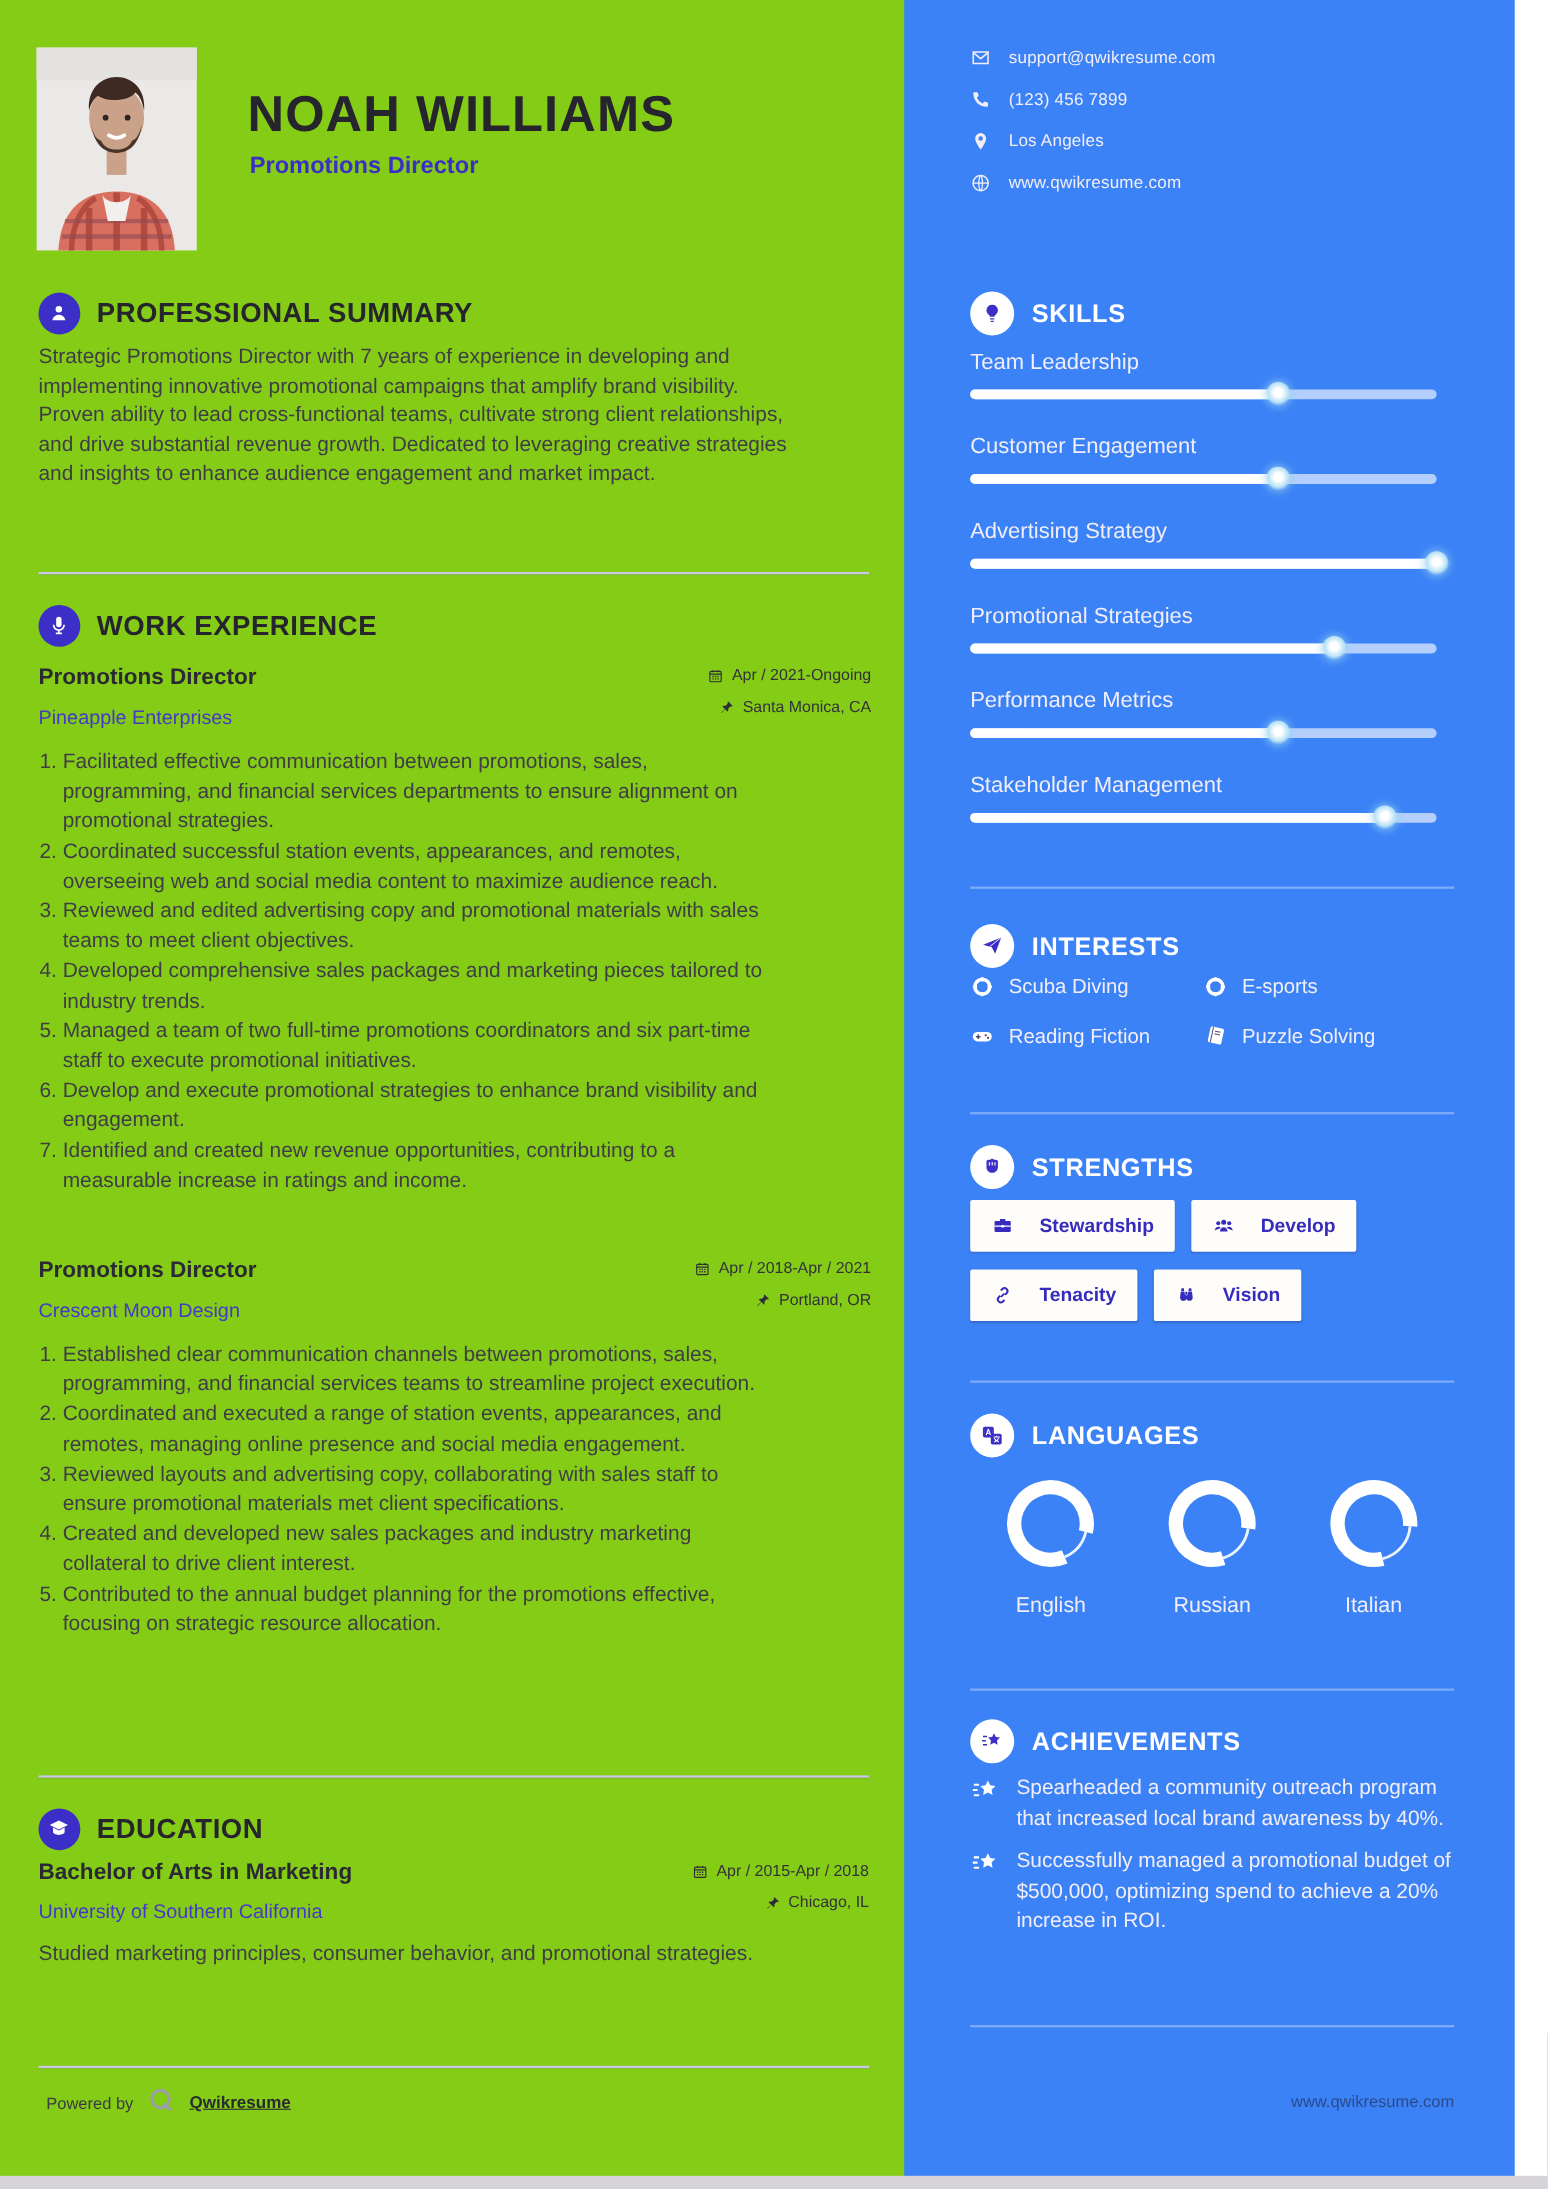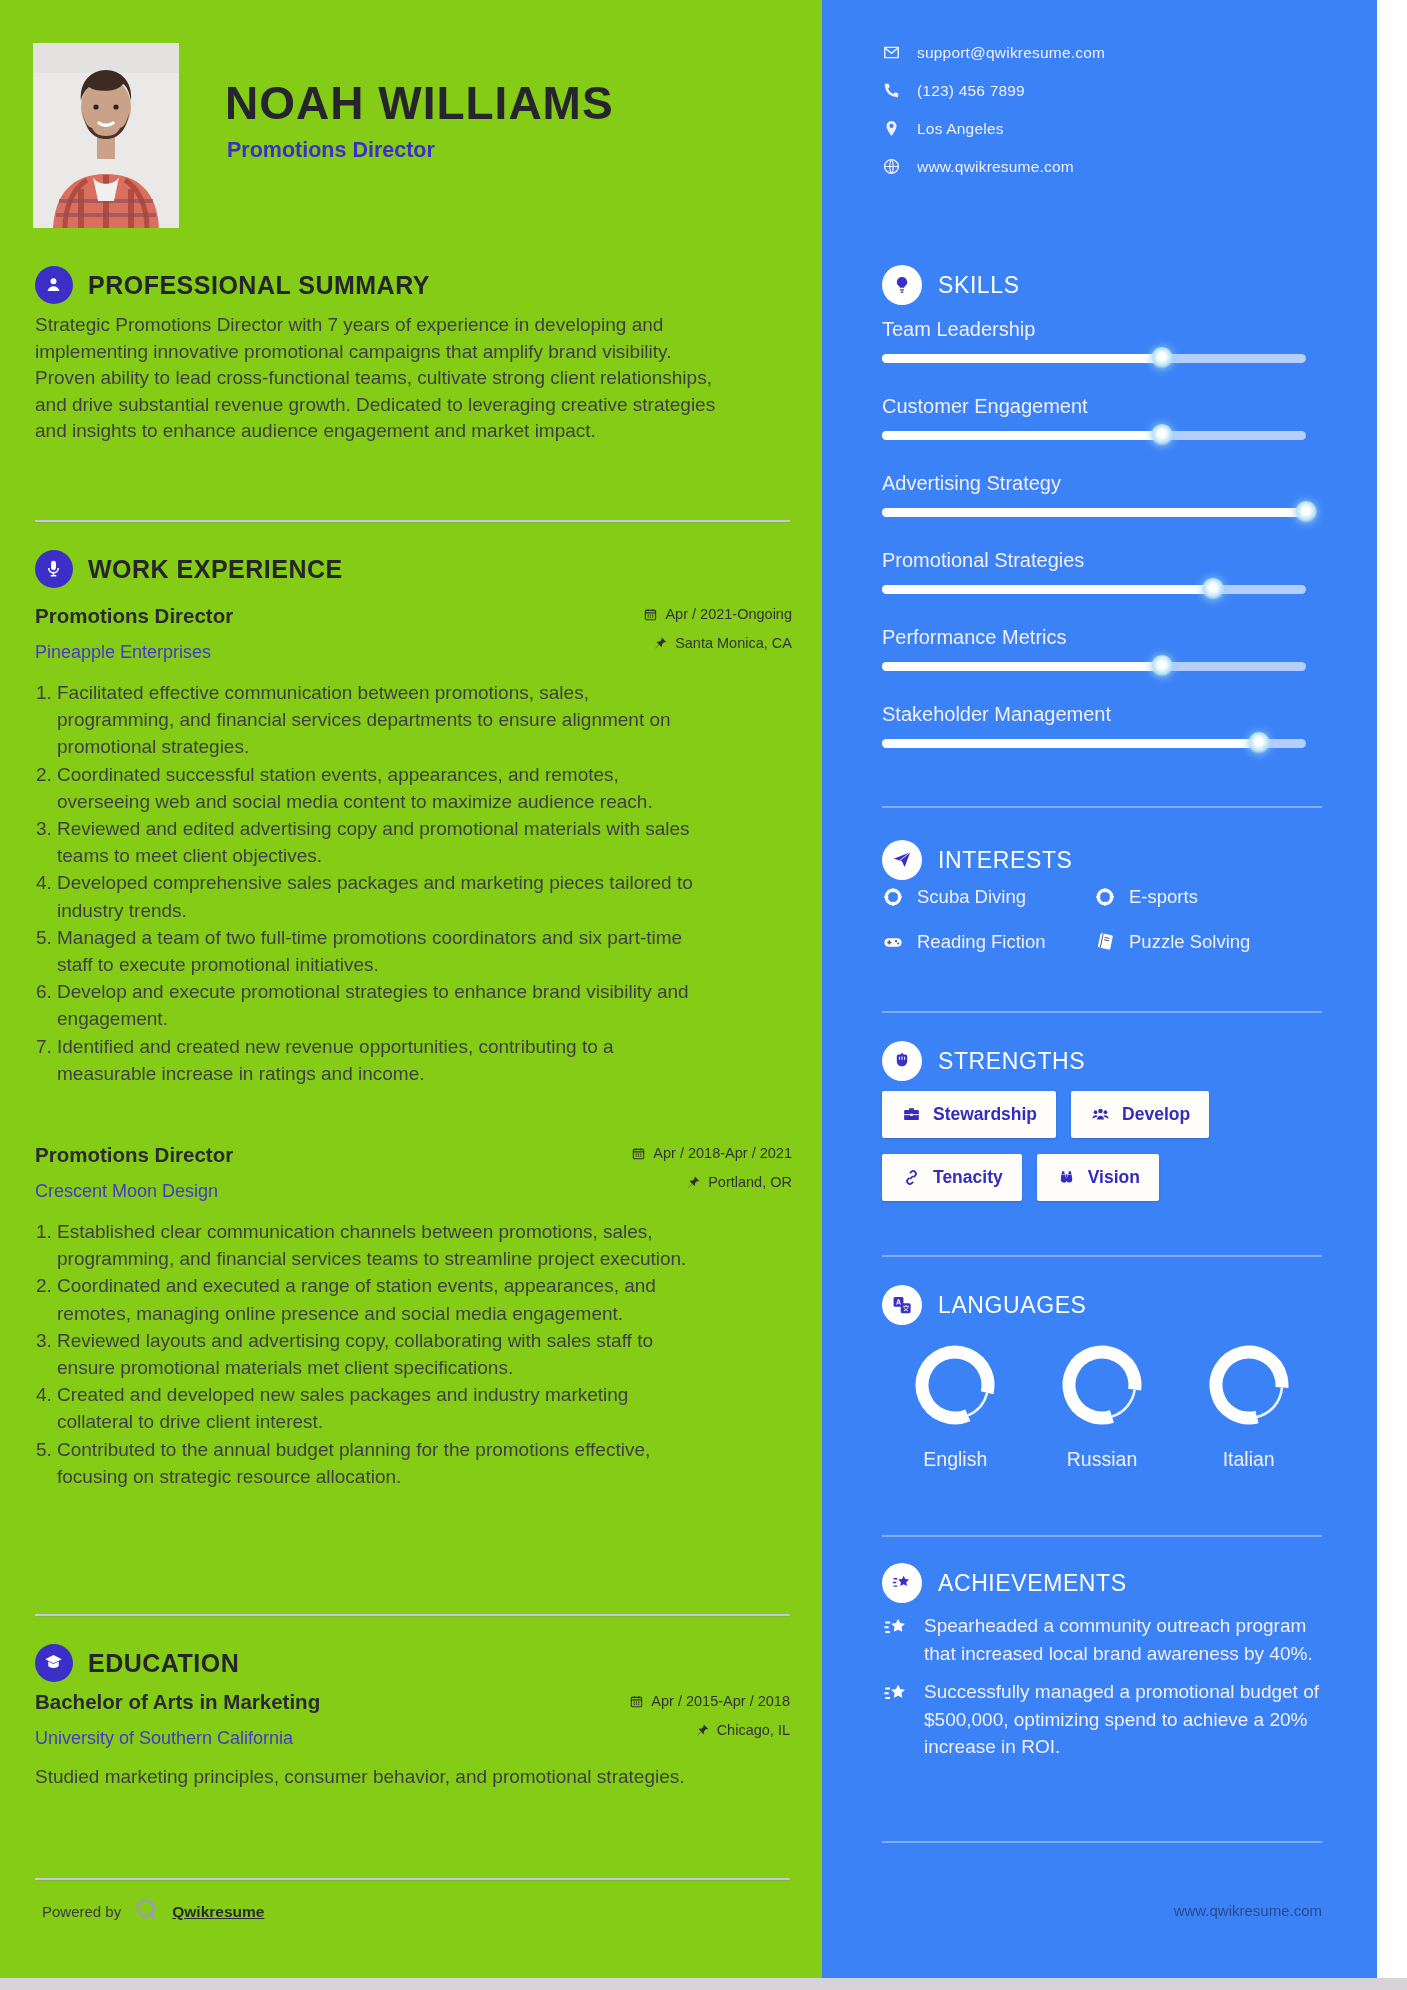--- a/index.html
+++ b/index.html
@@ -48,38 +48,38 @@
 
   
   .s-abs{position:absolute;left:60px;width:440px;}
   .contact-row{display:flex;align-items:center;gap:16px;margin-bottom:19px;}
   .contact-row svg{width:19px;height:19px;color:#f2eef8;flex:0 0 auto;}
   .contact-row .c-tx{font-size:15.5px;color:#f2eef8;letter-spacing:.2px;}
 
   .s-head{display:flex;align-items:center;gap:16px;}
   .s-head .scircle{width:40px;height:40px;border-radius:50%;background:#fff;display:flex;align-items:center;justify-content:center;}
   .s-head .scircle svg{width:22px;height:22px;color:#3b2fc7;}
-  .s-head .stext{font-size:23px;font-weight:400;color:#ffffff;letter-spacing:.6px;}
+  .s-head .stext{font-size:23px;font-weight:700;color:#ffffff;letter-spacing:.6px;}
 
   .skill{margin-bottom:32px;}
   .skill .sk-label{font-size:20px;color:#f2eef8;margin-bottom:13px;}
   .sk-track{position:relative;width:424px;height:9px;border-radius:5px;background:rgba(255,255,255,.62);}
   .sk-fill{position:absolute;left:0;top:0;height:9px;border-radius:5px;background:#ffffff;}
   .sk-knob{position:absolute;top:-7px;width:22px;height:22px;border-radius:50%;
      background:radial-gradient(circle at 50% 45%, #ffffff 22%, #b8e2f6 55%, rgba(166,214,240,.45) 72%, rgba(166,214,240,0) 100%);
      box-shadow:0 0 9px rgba(150,210,240,.95);}
   .sdivider{position:absolute;left:60px;width:440px;height:2px;background:rgba(255,255,255,.35);}
 
   .int-grid{display:grid;grid-template-columns:212px auto;row-gap:23px;}
   .int-item{display:flex;align-items:center;gap:13px;}
   .int-item svg{width:22px;height:22px;color:#fff;flex:0 0 auto;}
   .int-item .i-tx{font-size:18.5px;color:#f2eef8;}
 
   .badges{display:flex;flex-wrap:wrap;gap:16px 15px;width:410px;}
-  .badge{display:inline-flex;align-items:center;gap:11px;background:#fffdfa;border-radius:2px;
+  .badge{display:inline-flex;align-items:center;gap:23px;background:#fffdfa;border-radius:2px;
          padding:13px 19px;box-shadow:0 1px 2px rgba(0,0,0,.18);}
   .badge svg{width:21px;height:21px;color:#352bbd;}
   .badge .b-tx{font-size:17.5px;font-weight:600;color:#352bbd;}
 
   .langs{display:flex;width:440px;}
   .lang{width:147px;text-align:center;}
   .lang .l-tx{display:block;margin-top:16px;font-size:19.5px;color:#f2eef8;}
 
   .ach{display:flex;gap:14px;margin-bottom:11px;}
   .ach svg{width:28px;height:28px;color:#fff;flex:0 0 auto;margin-top:2px;}

